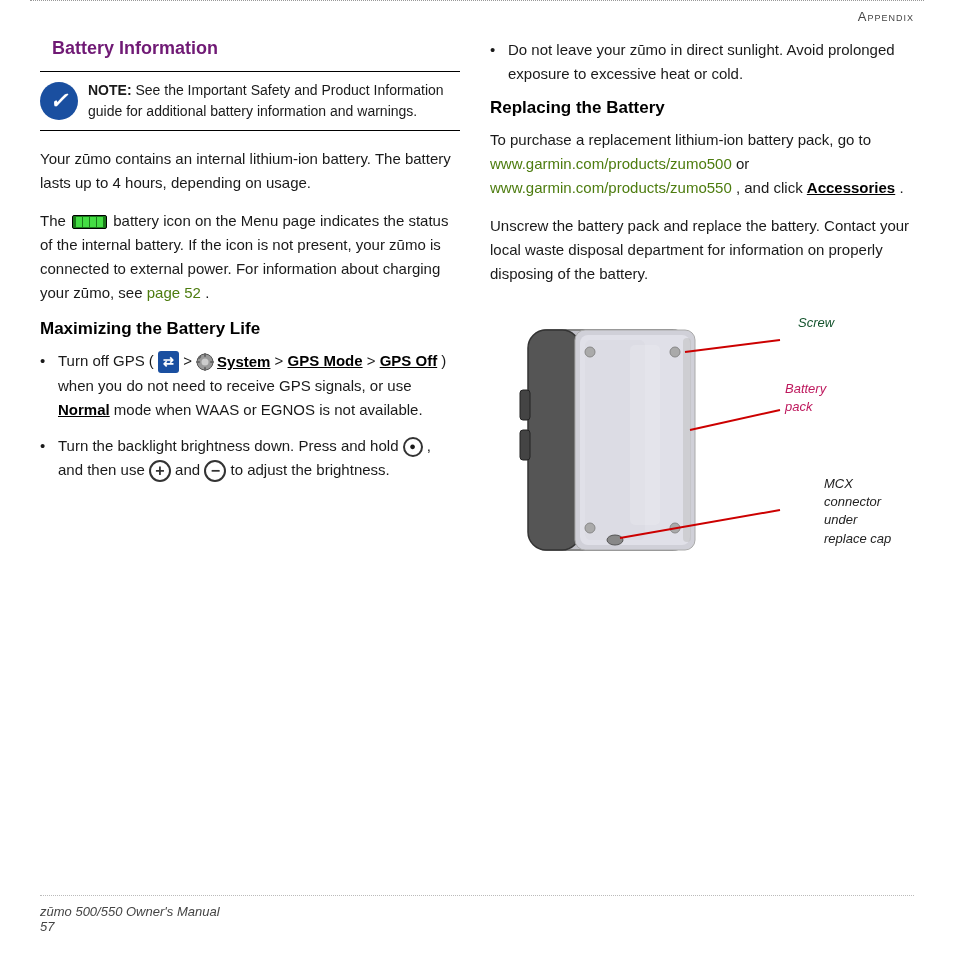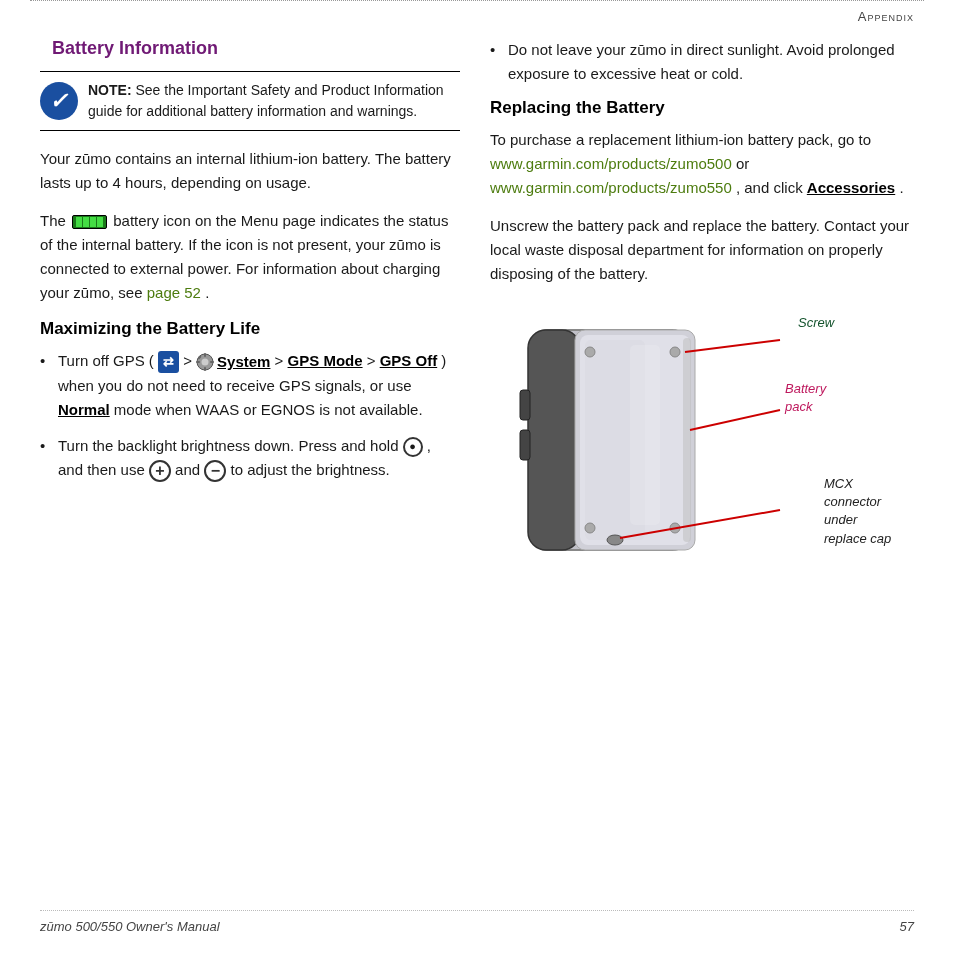--- a/index.html
+++ b/index.html
@@ -239,20 +239,21 @@
       bottom: 20px;
       left: 40px;
       right: 40px;
       display: flex;
       justify-content: space-between;
       font-size: 13px;
       font-style: italic;
       color: #444;
       border-top: 1px dotted #bbb;
       padding-top: 8px;
+      flex-direction: column;
     }
 
     
     .right-body-text {
       font-size: 15px;
       line-height: 1.6;
       margin-bottom: 14px;
     }
 
     

